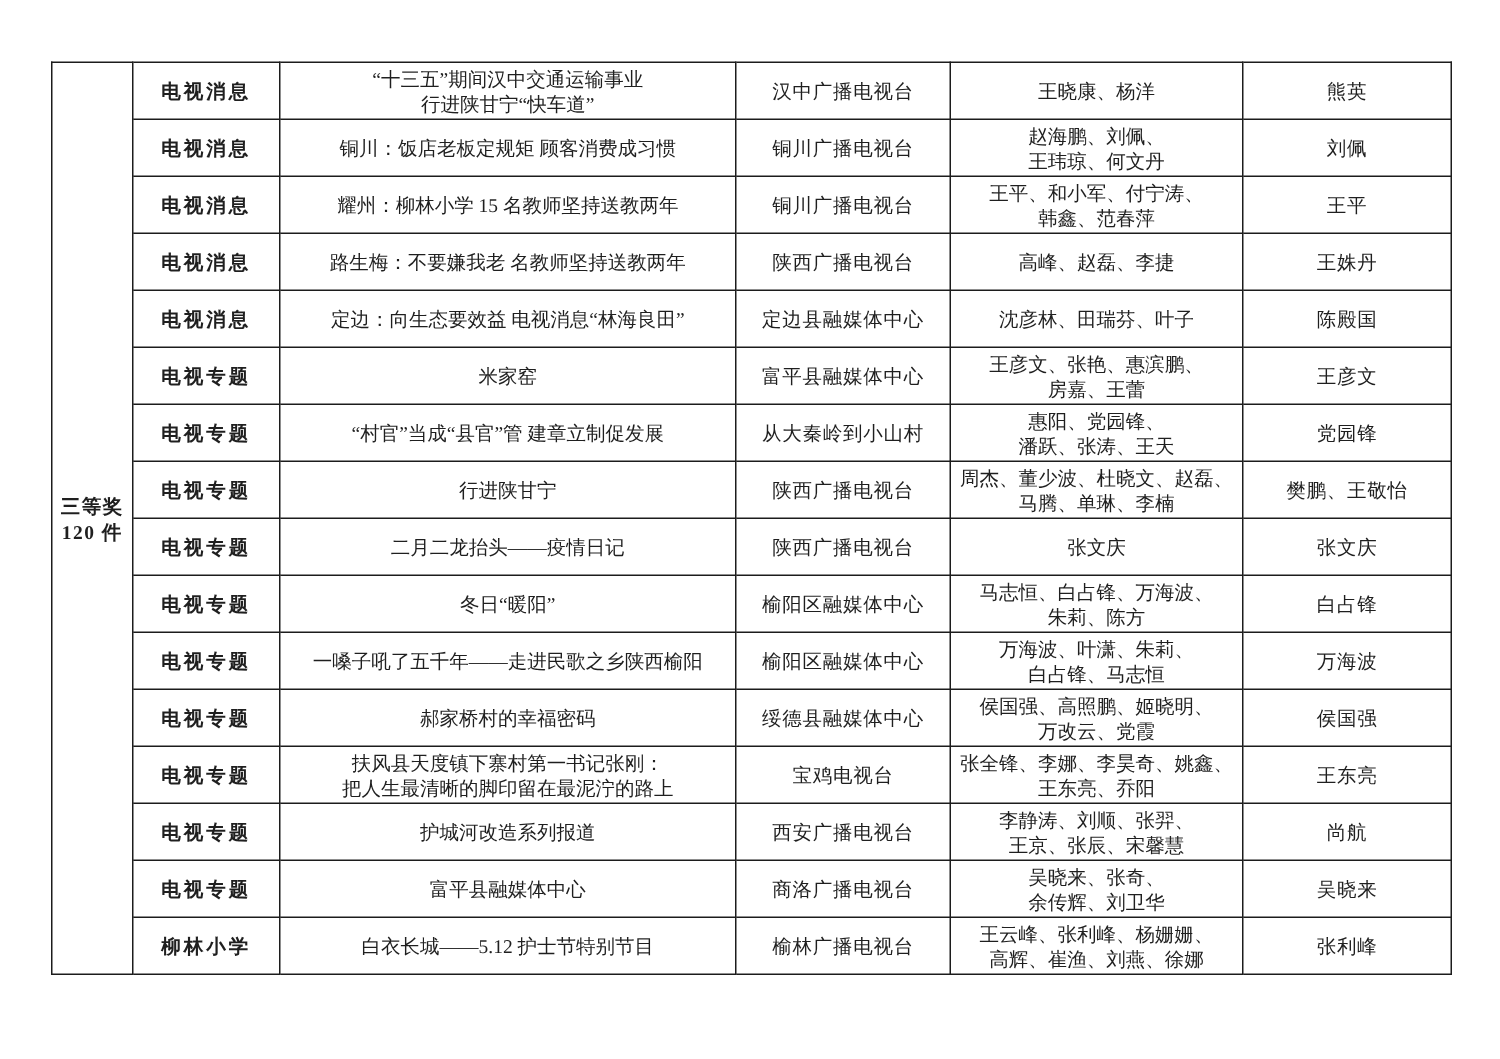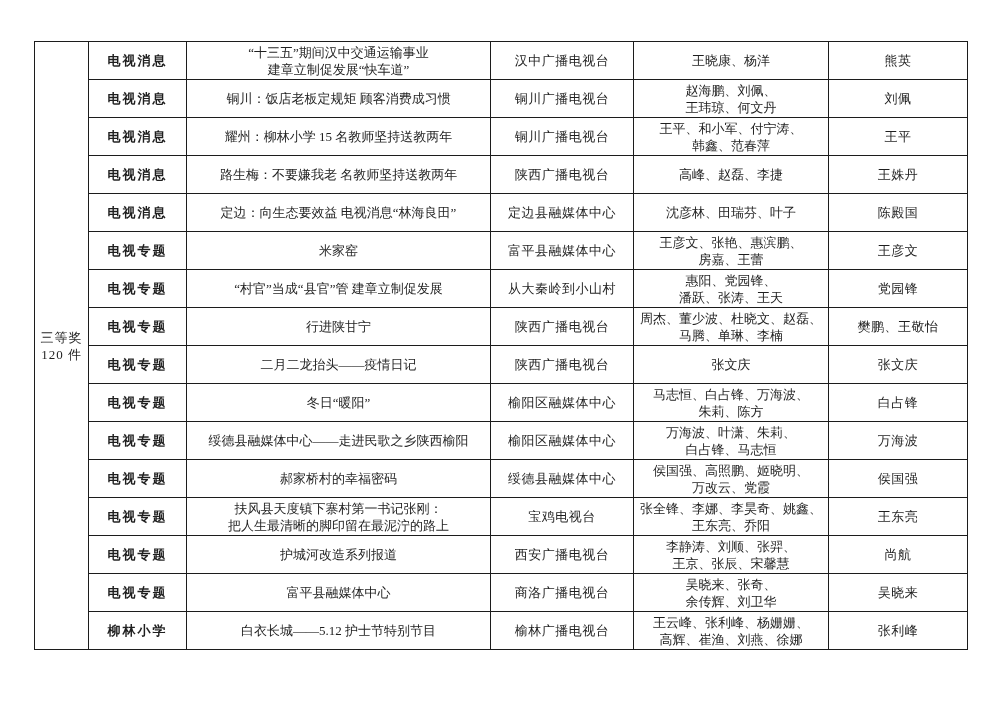--- a/index.html
+++ b/index.html
@@ -28,21 +28,21 @@
     text-align: center;
     vertical-align: middle;
     padding: 1px 3px;
     font-size: 13px;
     line-height: 17px;
     color: #1f1f1f;
     overflow: hidden;
   }
   table.awards tr { height: 38px; }
   td.award {
-    font-weight: normal;
+    font-weight: bold;
     font-size: 13.5px;
     letter-spacing: 1px;
     line-height: 19px;
   }
   td.cat {
     font-weight: bold;
     letter-spacing: 2px;
   }
   td.title, td.authors {
     white-space: pre-line;
@@ -66,21 +66,21 @@
       <col style="width:139px">
     </colgroup>
     <tbody id="rows-body">
         <tr>
       <td class="award" rowspan="16">
       <div>三等奖</div>
       <div>120 件</div>
     </td>
           <td class="cat">电视消息</td>
       <td class="title">“十三五”期间汉中交通运输事业
-建章立制促发展“快车道”</td>
+行进陕甘宁“快车道”</td>
       <td class="station">汉中广播电视台</td>
       <td class="authors">王晓康、杨洋</td>
       <td class="editor">熊英</td>
     </tr>
         <tr>
       <td class="cat">电视消息</td>
       <td class="title">铜川：饭店老板定规矩 顾客消费成习惯</td>
       <td class="station">铜川广播电视台</td>
       <td class="authors">赵海鹏、刘佩、
 王玮琼、何文丹</td>
@@ -142,21 +142,21 @@
         <tr>
       <td class="cat">电视专题</td>
       <td class="title">冬日“暖阳”</td>
       <td class="station">榆阳区融媒体中心</td>
       <td class="authors">马志恒、白占锋、万海波、
 朱莉、陈方</td>
       <td class="editor">白占锋</td>
     </tr>
         <tr>
       <td class="cat">电视专题</td>
-      <td class="title">绥德县融媒体中心——走进民歌之乡陕西榆阳</td>
+      <td class="title">一嗓子吼了五千年——走进民歌之乡陕西榆阳</td>
       <td class="station">榆阳区融媒体中心</td>
       <td class="authors">万海波、叶潇、朱莉、
 白占锋、马志恒</td>
       <td class="editor">万海波</td>
     </tr>
         <tr>
       <td class="cat">电视专题</td>
       <td class="title">郝家桥村的幸福密码</td>
       <td class="station">绥德县融媒体中心</td>
       <td class="authors">侯国强、高照鹏、姬晓明、

